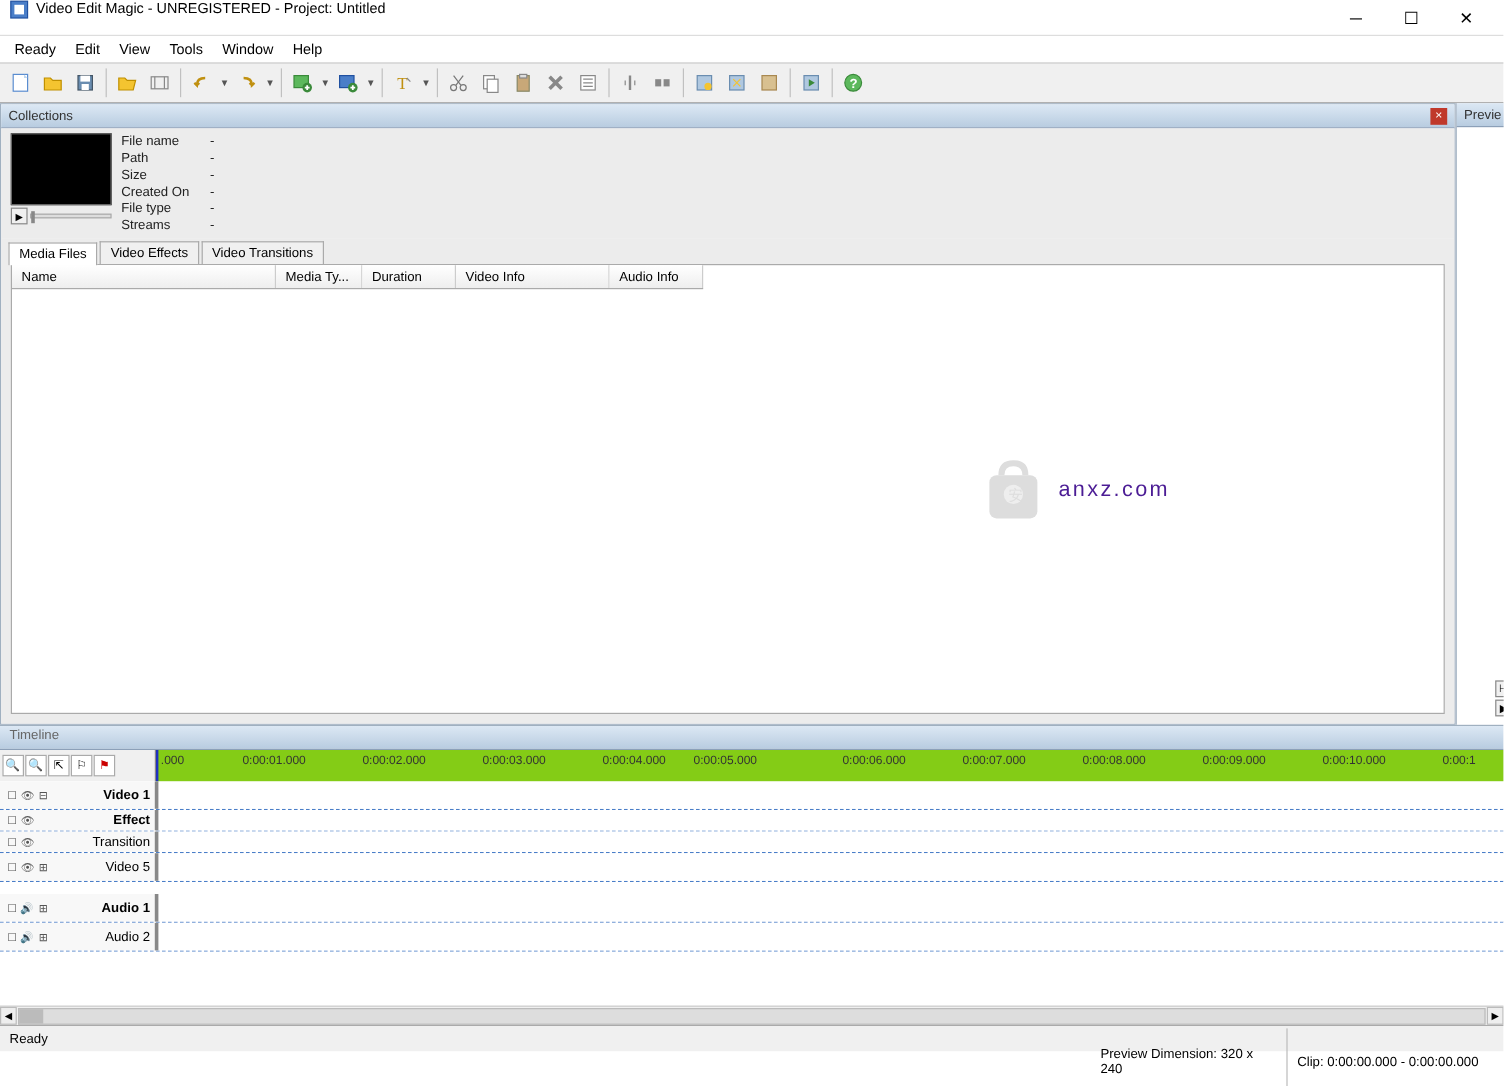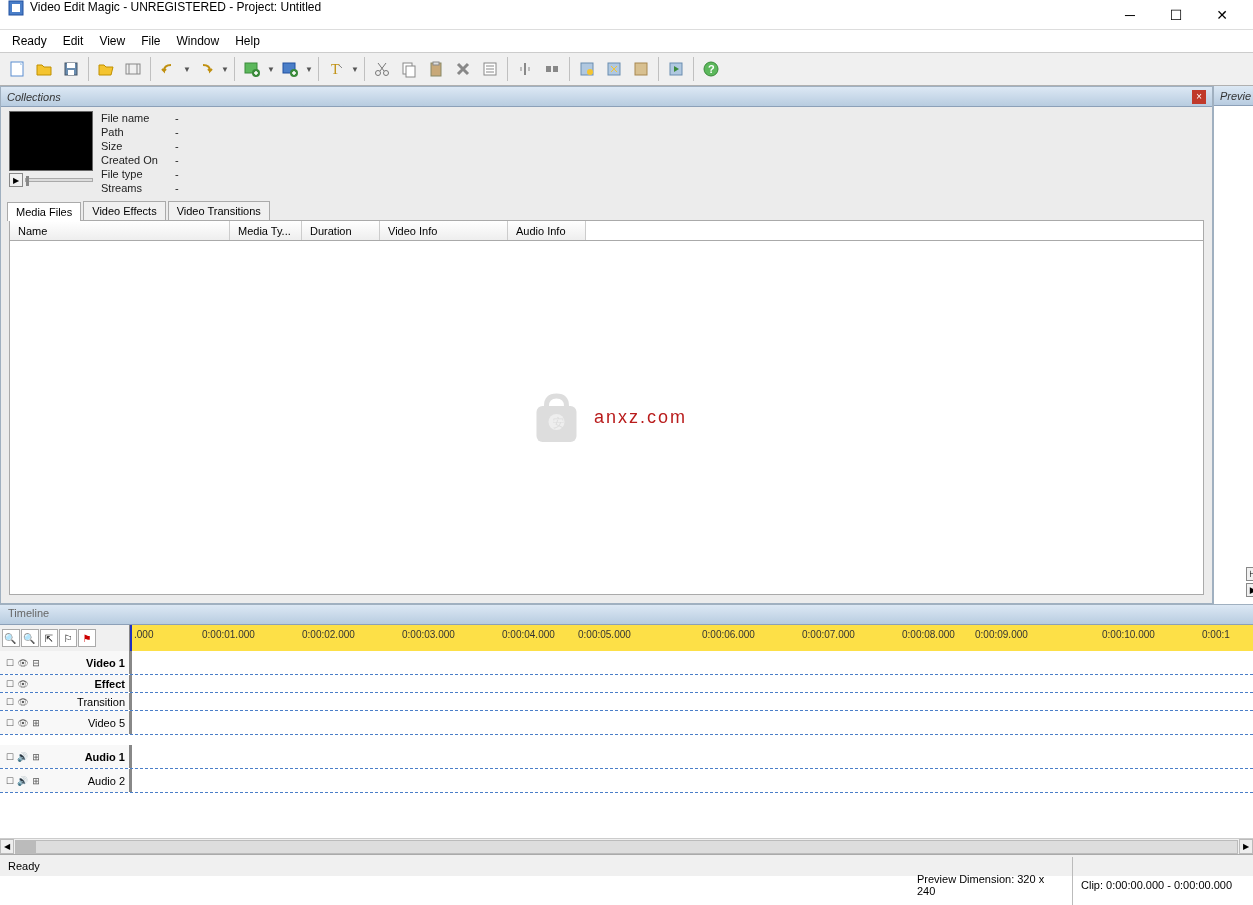--- a/index.html
+++ b/index.html
@@ -9,50 +9,50 @@
 .titlebar .title { flex: 1; color: #000; font-size: 12px; }
 .titlebar .winbtn { width: 46px; height: 30px; display: flex; align-items: center; justify-content: center; cursor: pointer; font-size: 14px;}
 .menubar { height: 22px; display: flex; align-items: center; padding: 0 4px; background: #fff; }
 .menubar .menu { padding: 2px 8px; cursor: pointer; }
 .toolbar { height: 34px; display: flex; align-items: center; padding: 2px 4px; background: #f0f0f0; border-top: 1px solid #ccc; border-bottom: 1px solid #b0b0b0; gap: 1px; }
 .tb-btn { width: 26px; height: 26px; display: flex; align-items: center; justify-content: center; cursor: pointer; border: 1px solid transparent; border-radius: 2px; }
 .tb-sep { width: 1px; height: 24px; background: #c0c0c0; margin: 0 3px; }
 .tb-drop { width: 10px; display:flex;align-items:center;justify-content:center;color:#555;font-size:8px;cursor:pointer;}
 .content { display: flex; height: 518px; }
 .collections-panel { flex: 1; display: flex; flex-direction: column; border: 1px solid #a0b0c0; margin: 0; }
-.panel-header { height: 20px; background: linear-gradient(to bottom, #dce8f4, #b8cce0); display: flex; align-items: center; padding: 0 6px; color: #333; font-size: 11px; border-bottom: 1px solid #8ca0b8; font-style: italic; }
+.panel-header { height: 20px; background: linear-gradient(to bottom, #dce8f4, #b8cce0); display: flex; align-items: center; padding: 0 6px; color: #333; font-size: 11px; border-bottom: 1px solid #8ca0b8; }
 .panel-header .close { margin-left: auto; width: 14px; height: 14px; background: #c0392b; color: #fff; display: flex; align-items: center; justify-content: center; font-size: 10px; cursor: pointer; }
 .info-area { display: flex; padding: 4px 8px; gap: 8px; background: #ececec; }
 .thumb { width: 84px; }
 .thumb-img { width: 84px; height: 60px; background: #000; border: 1px solid #666; }
 .thumb-ctrl { display: flex; align-items: center; margin-top: 2px; gap: 2px; }
 .thumb-play { width: 14px; height: 14px; border: 1px solid #888; background: #f0f0f0; display:flex;align-items:center;justify-content:center;font-size:8px;cursor:pointer;}
 .thumb-slider { flex: 1; height: 4px; background: #ddd; border: 1px solid #aaa; position:relative;}
 .thumb-slider::before{content:'';position:absolute;left:0;top:-3px;width:3px;height:10px;background:#888;}
 .info-grid { display: grid; grid-template-columns: 74px 14px auto; font-size: 11px; color: #222; row-gap: 0px; }
 .info-grid div { line-height: 14px; }
 .tabs { display: flex; padding: 2px 6px 0 6px; background: #ececec; }
 .tab { padding: 3px 8px; border: 1px solid #aaa; border-bottom: none; background: #f0f0f0; margin-right: 2px; cursor: pointer; font-size: 11px; }
 .tab.active { background: #fff; position: relative; top: 1px; }
-.table-area { flex: 1; margin: 0 8px 8px 8px; border: 1px solid #aaa; background: #fff; display: flex; flex-direction: column; }
+.table-area { flex: 1; margin: 0 8px 8px 8px; border: 1px solid #aaa; background: #fff; display: flex; flex-direction: row; }
 .table-header { display: flex; height: 20px; background: #fff; border-bottom: 1px solid #aaa; }
 .th { border-right: 1px solid #ccc; padding: 2px 8px; font-size: 11px; display: flex; align-items: center; background: linear-gradient(to bottom,#fff,#eee); }
 .table-body { flex: 1; position: relative; }
 .watermark { position: absolute; left: 50%; top: 50%; transform: translate(-50%,-50%); color: #ddd; font-size: 32px; display:flex;align-items:center;gap:8px;}
 .preview-panel { width: 40px; border-left: 1px solid #a0b0c0; display: flex; flex-direction: row; }
 .preview-panel .panel-header { justify-content: flex-start; }
 .preview-body { flex: 1; background: #fff; border: 1px solid #aaa; margin: 4px; position:relative;}
 .preview-ctrl { position: absolute; bottom: 2px; right: 2px; display:flex;flex-direction:column;gap:2px;}
 .preview-ctrl span{width:14px;height:14px;border:1px solid #888;background:#f0f0f0;display:flex;align-items:center;justify-content:center;font-size:9px;cursor:pointer;}
 .timeline-panel { border-top: 1px solid #a0b0c0; height: 250px; display: flex; flex-direction: column; }
 .tl-header { height: 20px; background: linear-gradient(to bottom, #dce8f4, #b8cce0); padding: 2px 8px; color: #666; font-size: 11px; border-bottom: 1px solid #8ca0b8; }
 .tl-toolbar-row { display: flex; height: 26px; background: #f0f0f0; }
 .tl-tools { width: 130px; display: flex; align-items: center; padding: 2px; gap: 1px; border-right: 1px solid #888; }
 .tl-tool { width: 18px; height: 18px; border: 1px solid #aaa; background: #fff; display:flex;align-items:center;justify-content:center;cursor:pointer;font-size:10px;}
-.tl-ruler { flex: 1; display: flex; align-items: center; position: relative; font-size: 10px; color: #333; border-left: 2px solid #2030c0; background: #fde047;}
+.tl-ruler { flex: 1; display: flex; align-items: center; position: relative; font-size: 10px; color: #333; border-left: 2px solid #2030c0; background: #84cc16;}
 .tl-ruler .tick { position: absolute; top: 4px; }
 .tl-tracks { flex: 1; display: flex; flex-direction: column; overflow: hidden; }
 .track { display: flex; height: 24px; border-bottom: 1px dashed #4a7ec8; }
 .track.short { height: 18px; }
 .track-label { width: 130px; display: flex; align-items: center; padding: 0 4px; gap: 2px; border-right: 1px solid #888; background: #f8f8f8; font-size: 11px; }
 .track-label .icons { display: flex; gap: 1px; }
 .track-label .ti { width: 12px; height: 12px; display:flex;align-items:center;justify-content:center;font-size:9px;color:#555;}
 .track-label .name { margin-left: auto; }
 .track-label .bold { font-weight: bold; }
 .track-content { flex: 1; background: #fff; border-left: 2px solid #888; }
@@ -77,21 +77,21 @@
   <span class="title">Video Edit Magic - UNREGISTERED - Project: Untitled</span>
   <span class="winbtn">─</span>
   <span class="winbtn">☐</span>
   <span class="winbtn">✕</span>
 </div>
 
 <div class="menubar">
   <span class="menu">Ready</span>
   <span class="menu">Edit</span>
   <span class="menu">View</span>
-  <span class="menu">File</span>
+  <span class="menu">Tools</span>
   <span class="menu">Window</span>
   <span class="menu">Help</span>
 </div>
 
 <div class="toolbar">
   <span class="tb-btn">
       <svg width="18" height="18">
         <rect x="3" y="2" width="12" height="14" fill="#fff" stroke="#5a8dd0"></rect>
         <path d="M12 2 L15 5 L12 5 Z" fill="#c0d8f0"></path>
       </svg>
@@ -290,21 +290,21 @@
         </div>
         <div class="table-body">
           <div class="watermark">
             <svg width="60" height="60">
                 <rect x="10" y="18" width="40" height="36" rx="6" fill="#ddd"></rect>
                 <path d="M20 18 Q20 8 30 8 Q40 8 40 18" fill="none" stroke="#ddd" stroke-width="5"></path>
                 <circle cx="30" cy="34" r="8" fill="#eee"></circle>
                 <text x="26" y="39" font-size="12" fill="#ddd">安</text>
               </svg>
             <div>
-              <div style="font-size:18px;color:#b91c1c;letter-spacing:2px;">anxz.com</div>
+              <div style="font-size:18px;color:#4c1d95;letter-spacing:2px;">anxz.com</div>
             </div>
           </div>
         </div>
       </div>
     </div>
   </div>
   <div class="preview-panel">
     <div class="panel-header">
       <span>Previe</span>
     </div>
@@ -332,21 +332,21 @@
     <div class="tl-ruler">
       <span class="tick" style="left:2px">.000</span>
       <span class="tick" style="left:70px">0:00:01.000</span>
       <span class="tick" style="left:170px">0:00:02.000</span>
       <span class="tick" style="left:270px">0:00:03.000</span>
       <span class="tick" style="left:370px">0:00:04.000</span>
       <span class="tick" style="left:446px">0:00:05.000</span>
       <span class="tick" style="left:570px">0:00:06.000</span>
       <span class="tick" style="left:670px">0:00:07.000</span>
       <span class="tick" style="left:770px">0:00:08.000</span>
-      <span class="tick" style="left:843px">0:00:09.000</span>
+      <span class="tick" style="left:870px">0:00:09.000</span>
       <span class="tick" style="left:970px">0:00:10.000</span>
       <span class="tick" style="left:1070px">0:00:1</span>
     </div>
   </div>
   <div class="tl-tracks">
     <div class="track">
       <div class="track-label">
           <span class="icons">
             <span class="ti">☐</span>
             <span class="ti">👁</span>

